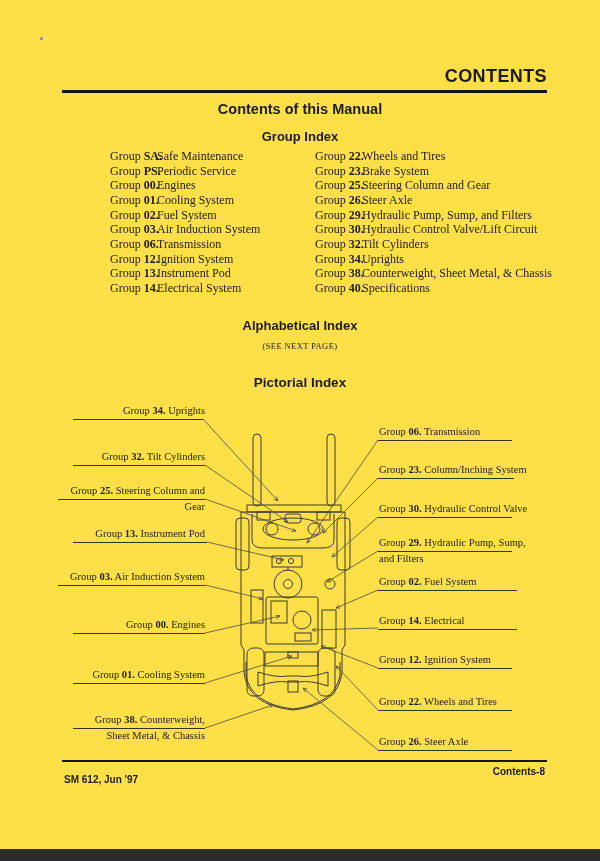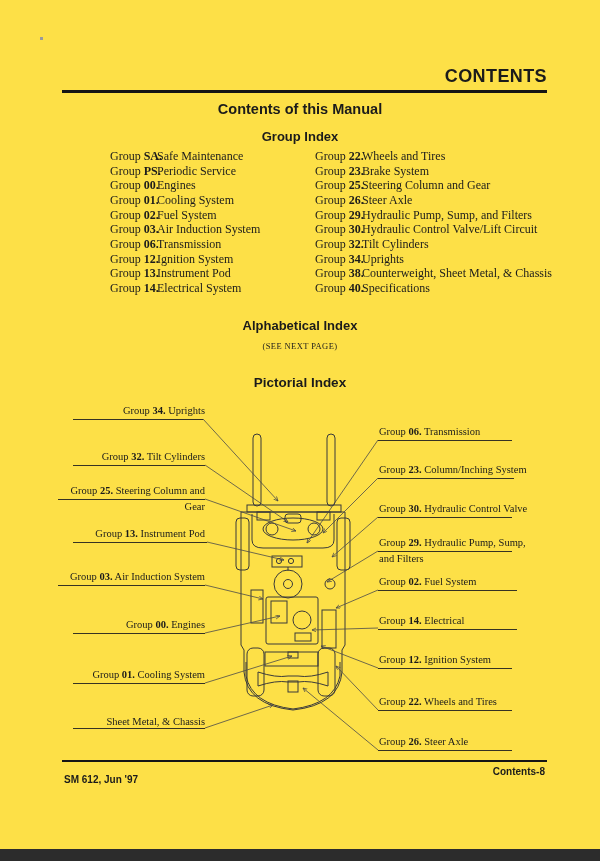--- a/index.html
+++ b/index.html
@@ -177,20 +177,21 @@
   <div class="plabel pl-left" style="top:570px;">
     <div><span>Group</span> <b>03.</b> <span>Air Induction System</span></div>
   </div>
   <div class="plabel pl-left" style="top:618px;">
     <div><span>Group</span> <b>00.</b> <span>Engines</span></div>
   </div>
   <div class="plabel pl-left" style="top:668px;">
     <div><span>Group</span> <b>01.</b> <span>Cooling System</span></div>
   </div>
   <div class="plabel pl-left" style="top:713px;">
+    <div><span>Group</span> <b>38.</b> <span>Counterweight,</span></div>
     <div class="pline2">Sheet Metal, &amp; Chassis</div>
   </div>
 
   <div class="plabel pl-right" style="top:425px;">
     <div><span>Group</span> <b>06.</b> <span>Transmission</span></div>
   </div>
   <div class="plabel pl-right" style="top:463px;">
     <div><span>Group</span> <b>23.</b> <span>Column/Inching System</span></div>
   </div>
   <div class="plabel pl-right" style="top:502px;">

